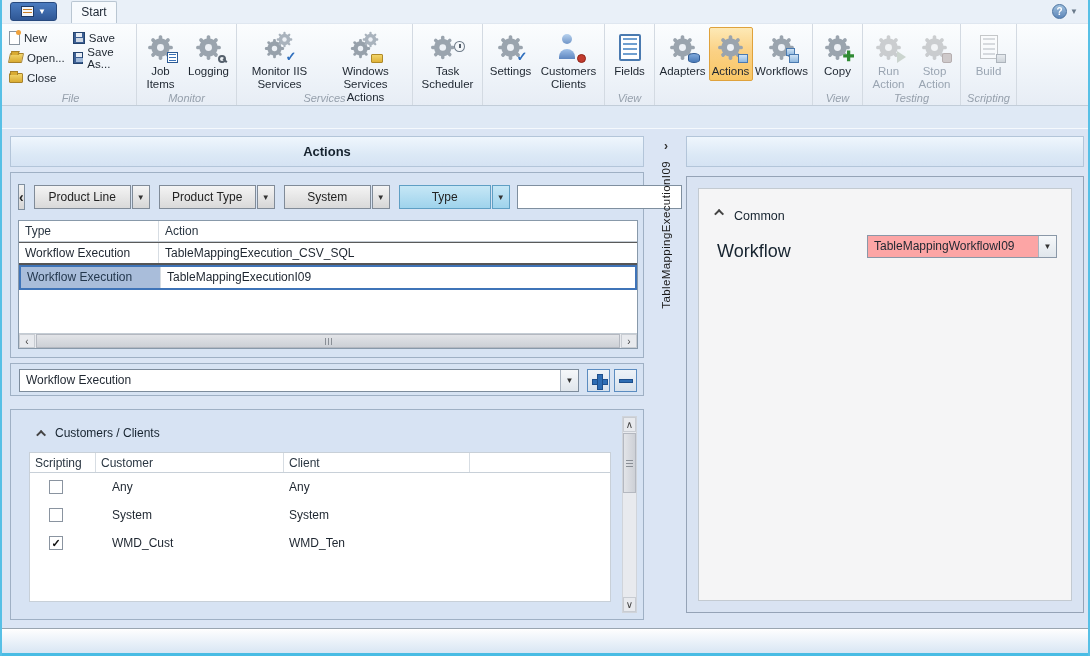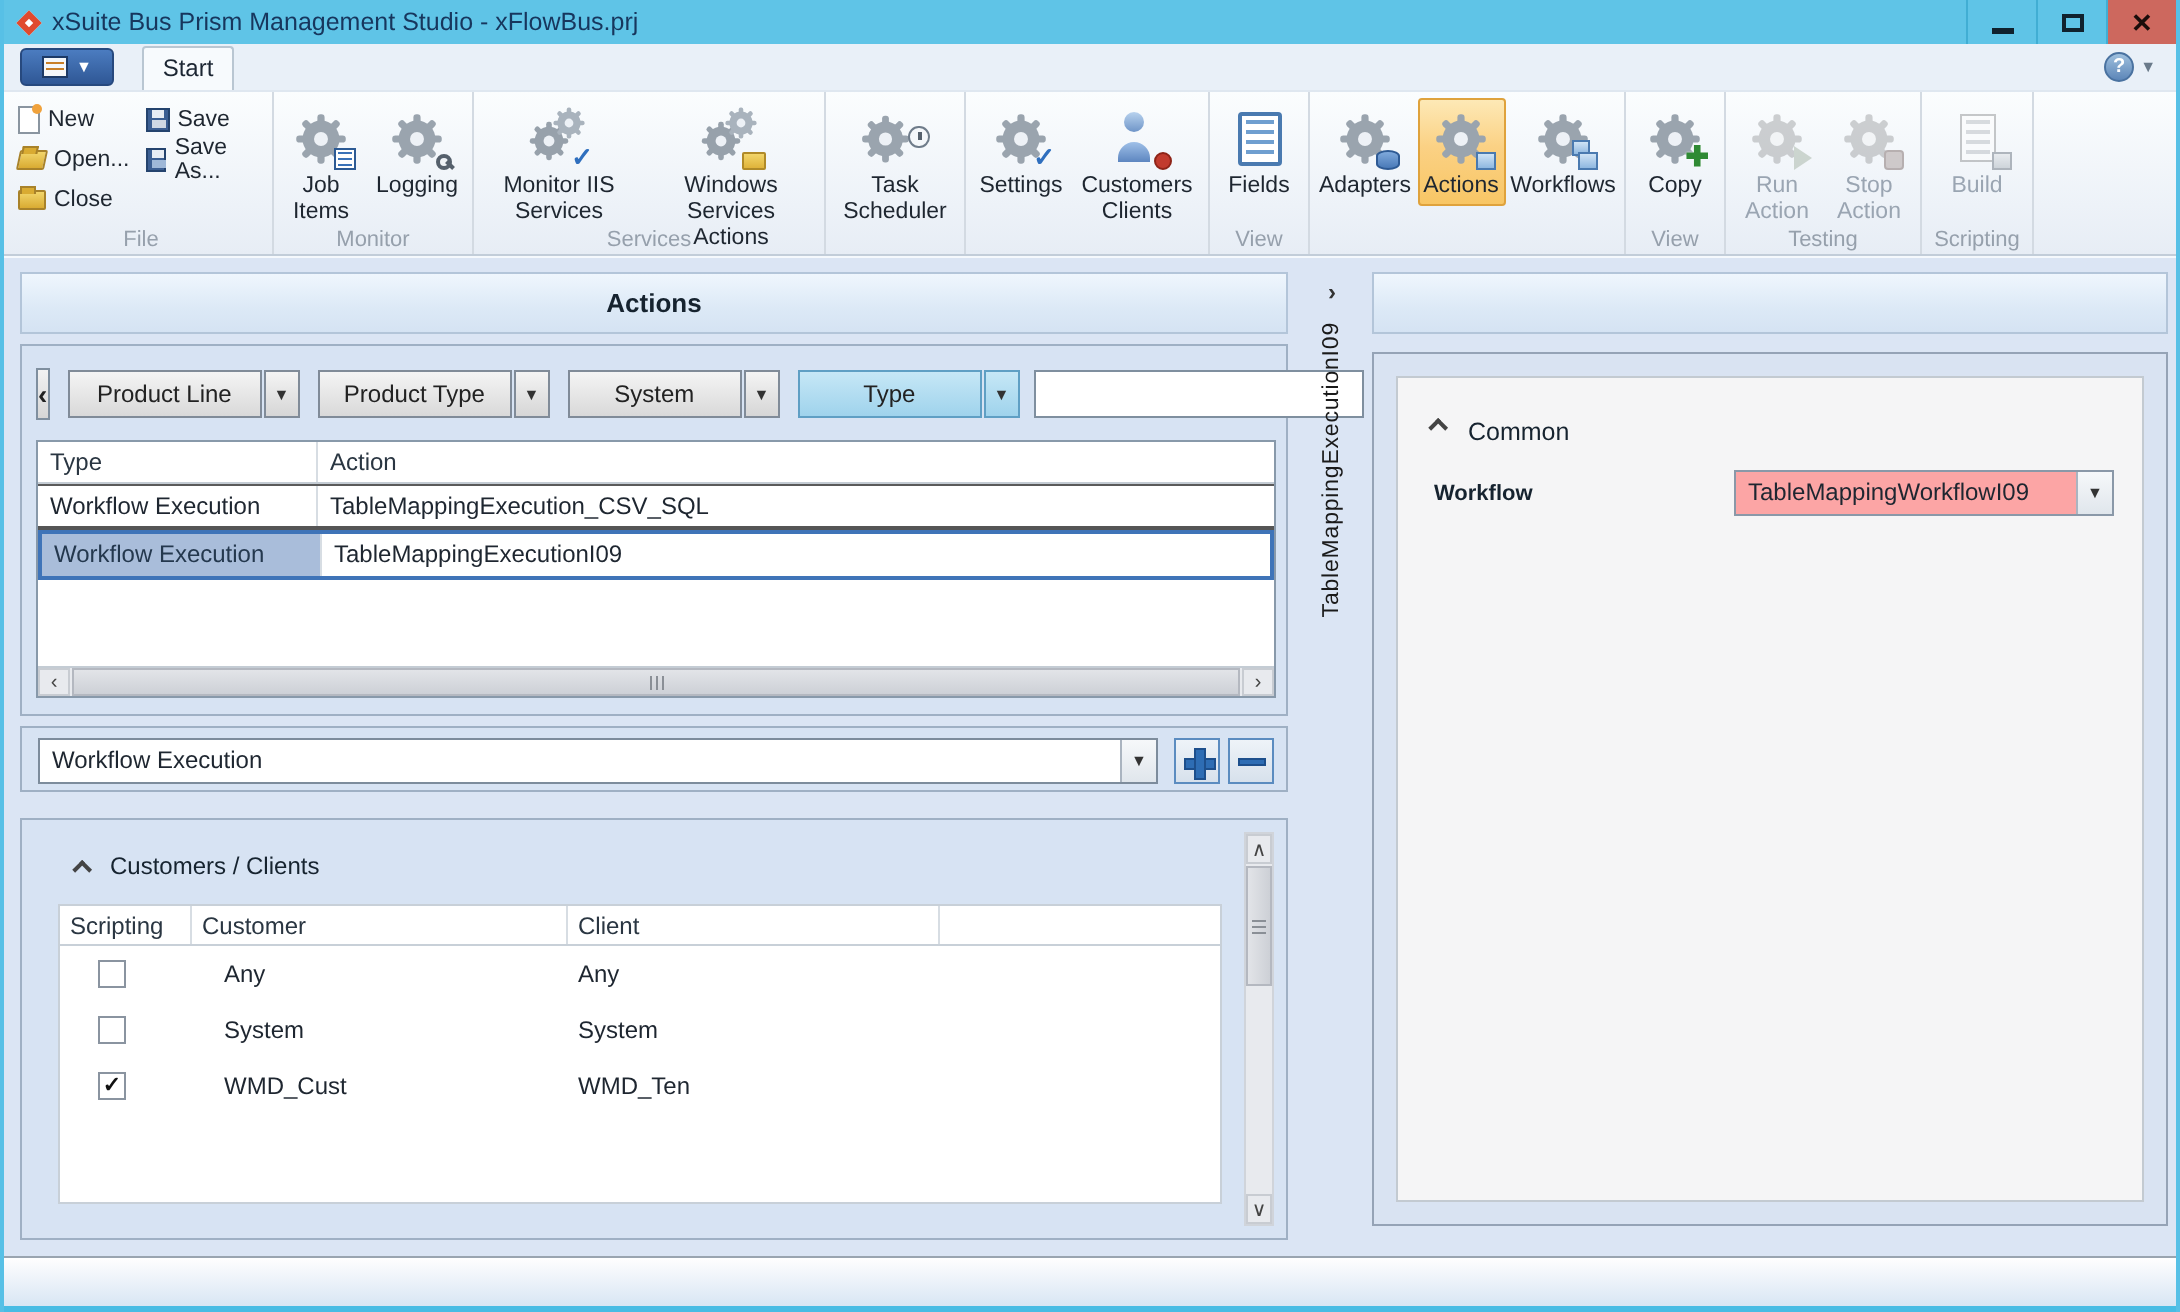--- a/index.html
+++ b/index.html
@@ -25,21 +25,21 @@
       background:repeating-linear-gradient(#c87f28 0 1px, transparent 1px 3px); }
   .appmenu .caret { color:#fff; font-size:8px; }
   .tab-start { margin-left:14px; width:46px; height:22px; background:#f7fafd; border:1px solid #b9c6d2; border-bottom:none; border-radius:2px 2px 0 0; text-align:center; line-height:21px; font-size:12px; color:#1c2633; }
   .helpwrap { position:absolute; right:10px; top:4px; display:flex; align-items:center; gap:3px; }
   .help-circle { width:15px; height:15px; border-radius:50%; background:linear-gradient(#9fc0de,#5d86b8); border:1px solid #4a72a0; color:#fff; font-weight:bold; font-size:10px; display:flex; align-items:center; justify-content:center; }
   .helpwrap .caret { color:#6a7a8a; font-size:8px; }
 
   
   .ribbon { height:82px; background:linear-gradient(#fbfdfe,#edf2f8 70%, #e7edf5); border-bottom:1px solid #c2cdd9; display:flex; padding-left:3px; }
   .rgroup { position:relative; height:100%; border-right:1px solid #d3dae2; padding:3px 2px 15px 2px; display:flex; justify-content:center; }
-  .rgroup-label { position:absolute; bottom:1px; left:0; right:0; text-align:center; color:#96a0ac; font-size:11px; }
+  .rgroup-label { position:absolute; bottom:1px; left:0; right:0; text-align:center; color:#96a0ac; font-size:11px;font-style:italic; }
   .bigbtns { display:flex; align-items:flex-start; }
   .bigbtn { display:flex; flex-direction:column; align-items:center; padding:2px 3px; border:1px solid transparent; border-radius:2px; }
   .bigbtn .lbl { font-size:11.5px; line-height:1.12; text-align:center; color:#1e2630; }
   .bigbtn.active { background:linear-gradient(#fde9b6,#fbd184 45%, #f8c665); border-color:#dfa23c; }
   .bigbtn.disabled .lbl { color:#9aa5b2; }
   .bigbtn.disabled .icon32 { opacity:.5; filter:grayscale(.8); }
 
   .icon32 { width:36px; height:34px; position:relative; display:flex; align-items:center; justify-content:center; margin-bottom:1px; }
   svg.gear1 { width:27px; height:27px; color:#9aa4ae; }
   svg.gear2a { width:21px; height:21px; position:absolute; left:2px; top:8px; color:#97a1ab; }
@@ -149,21 +149,21 @@
   .vscroll .sc-arrow { width:100%; height:15px; flex:0 0 auto; }
   .vscroll .track { flex:1; }
 
   
   .sidestrip { position:absolute; left:650px; top:4px; width:28px; height:488px; display:flex; flex-direction:column; align-items:center; }
   .side-chev { color:#333; font-weight:bold; font-size:12px; margin:6px 0 8px; }
   .vtext { writing-mode:vertical-rl; transform:rotate(180deg); font-size:11.5px; color:#1a1a1a; letter-spacing:.4px; }
 
   
   .common-head { position:absolute; left:18px; top:20px; display:flex; align-items:flex-start; gap:10px; font-size:12.5px; color:#16232f; }
-  .prop-label { position:absolute; left:18px; top:52px; font-size:11px; color:#16232f;font-weight:bold; }
+  .prop-label { position:absolute; left:18px; top:52px; font-size:18px; color:#16232f; }
   .prop-combo { position:absolute; right:14px; top:46px; width:190px; height:23px; background:#fca5a5; border:1px solid #8a98a8; display:flex; }
   .prop-combo .val { flex:1; padding:3px 6px; white-space:nowrap; font-size:12px; }
 
   
   .statusbar { position:absolute; left:0; right:0; bottom:0; height:28px; border-top:1px solid #9aa5b0; }
   .statusbar .grad { height:24px; background:linear-gradient(#fdfdfe,#d8e6f4); border-top:1px solid #fff; }
   .statusbar .strip { height:4px; background:#49bce4; }
 </style>
 </head>
 <body>
@@ -178,35 +178,20 @@
         <rect x="10.4" y="1" width="3.2" height="22" rx="1.4" transform="rotate(135 12 12)"></rect>
         <circle cx="12" cy="12" r="8.2"></circle>
       </g>
       <circle cx="12" cy="12" r="3.1" fill="#edf1f6"></circle>
     </symbol>
   </defs>
 </svg>
 
 <div class="window">
 
-  <div class="titlebar">
-    <span class="app-diamond"></span>
-    <span class="title-text">xSuite Bus Prism Management Studio - xFlowBus.prj</span>
-    <div class="win-btns">
-      <div class="win-btn">
-          <span class="glyph-min"></span>
-        </div>
-      <div class="win-btn">
-          <span class="glyph-max"></span>
-        </div>
-      <div class="win-btn btn-close">
-          <span>✕</span>
-        </div>
-    </div>
-  </div>
 
   <div class="tabrow">
     <div class="appmenu">
       <span class="sheet"></span>
       <span class="caret">▼</span>
     </div>
     <div class="tab-start">Start</div>
     <div class="helpwrap">
       <span class="help-circle">?</span>
       <span class="caret">▼</span>

